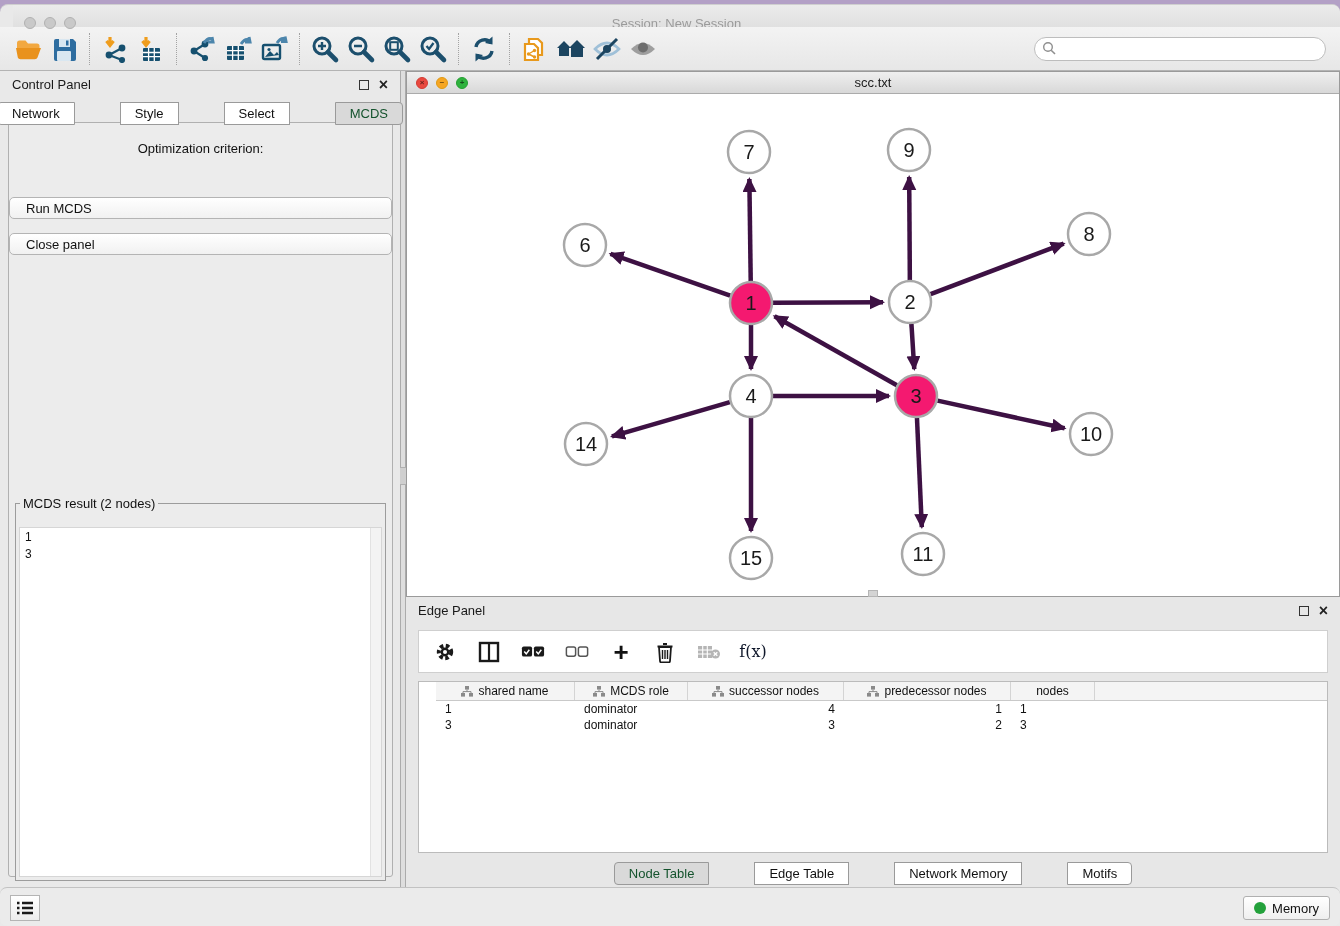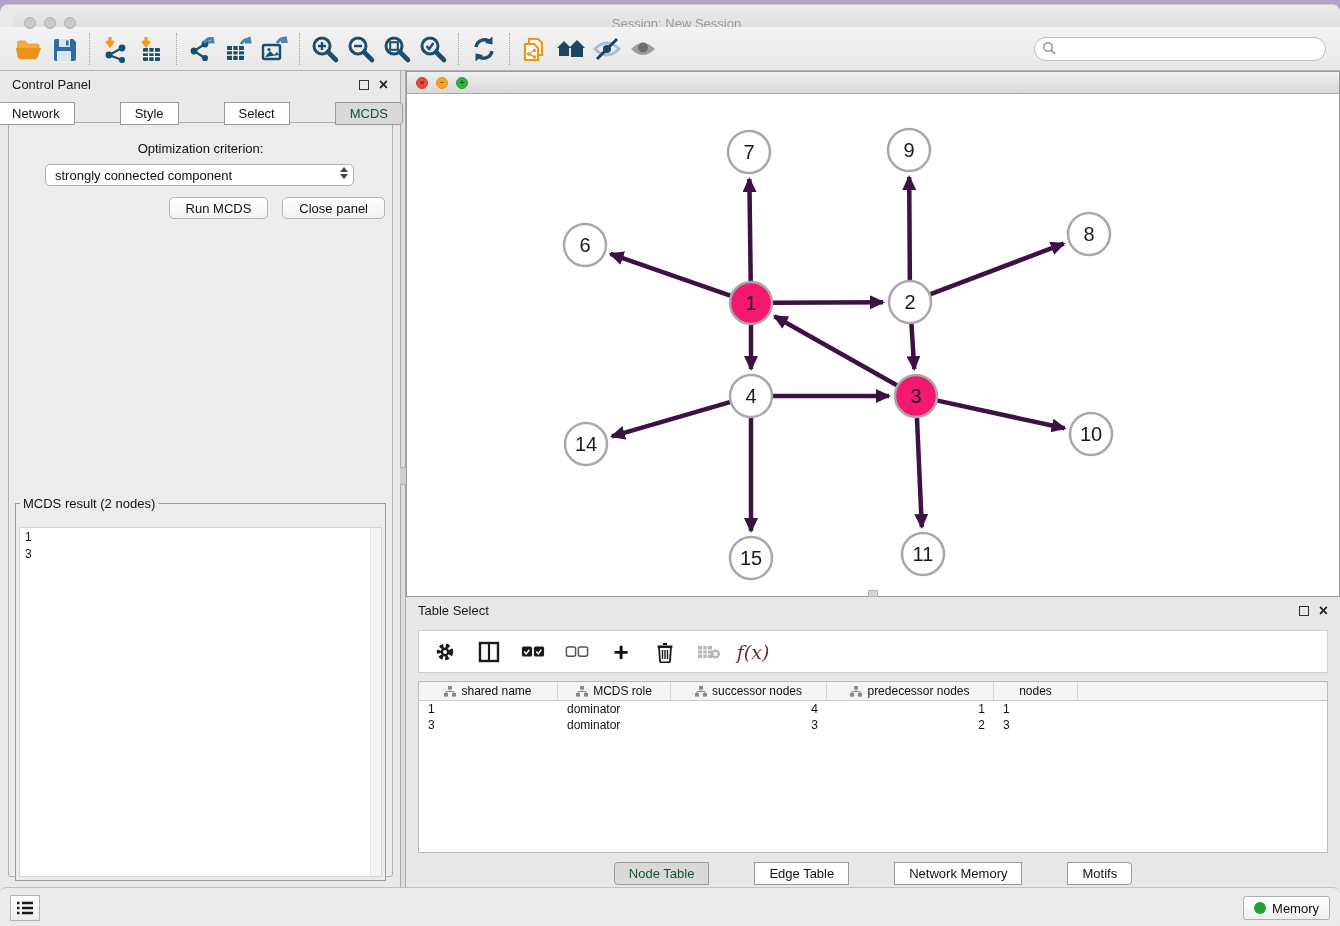--- a/index.html
+++ b/index.html
@@ -56,21 +56,21 @@
   .cp-content { position:absolute; left:8px; right:7px; top:51px; bottom:10px;
     border:1px solid #b0b0b0; border-radius:3px; background:#ececec; }
   .opt-label { text-align:center; margin-top:18px; font-size:13px; color:#111; }
   .dropdown { position:absolute; left:36px; right:38px; top:41px; height:22px; background:#fff;
     border:1px solid #b0b0b0; border-radius:5px; display:flex; align-items:center;
     font-size:13px; padding-left:9px; color:#111; }
   .dd-stepper { position:absolute; right:5px; top:2px; display:flex; flex-direction:column; gap:2px; }
   .dd-stepper span { width:0; height:0; border-left:4px solid transparent; border-right:4px solid transparent; }
   .dd-up { border-bottom:5px solid #444; }
   .dd-down { border-top:5px solid #444; }
-  .btn-row { position:absolute; top:74px; left:0; right:7px; display:flex; justify-content:flex-end; gap:14px; }
+  .btn-row { position:absolute; top:74px; left:0; right:0; display:flex; justify-content:space-between; gap:14px;flex-direction:column; }
   .btn { height:22px; background:linear-gradient(#fff,#f1f1f1); border:1px solid #b4b4b4; border-radius:5px;
     font-size:13px; padding:0 16px; color:#111; display:flex; align-items:center; }
 
   fieldset.result { position:absolute; left:6px; width:371px; top:373px; height:385px;
     border:1px solid #9c9c9c; padding:2px; background:#ececec; }
   fieldset.result legend { font-size:13px; padding:0 3px; margin-left:2px; color:#111; }
   .result-box { position:absolute; left:3px; right:3px; top:16px; bottom:3px; background:#fff;
     border:1px solid #d6d6d6; font-size:12px; line-height:17px; padding:1px 5px; white-space:pre; color:#111; }
   .result-scroll { position:absolute; right:1px; top:1px; bottom:1px; width:11px; background:#f3f3f3; border-left:1px solid #e2e2e2; }
 
@@ -83,24 +83,24 @@
   .net-canvas { position:absolute; top:22px; left:0; right:0; bottom:0; background:#fff; }
   .net-canvas svg { display:block; }
   .hgrip { position:absolute; bottom:-1px; left:50%; margin-left:-5px; width:10px; height:7px;
     background:#d4d4d4; border:1px solid #b5b5b5; }
 
   
   .tpanel { position:absolute; left:406px; top:592px; width:934px; bottom:39px; background:#e7e7e7; }
   .t-toolbar { position:absolute; left:12px; right:12px; top:33px; height:43px; background:#fff;
     border:1px solid #cfcfcf; display:flex; align-items:center; padding-left:14px; gap:20px; }
   .t-ic { display:flex; align-items:center; justify-content:center; width:24px; height:24px; }
-  .fx { font-family:"DejaVu Serif", serif; font-style:italic; font-size:19px; color:#7f1d1d; }
+  .fx { font-family:"DejaVu Serif", serif; font-size:16px; color:#0f172a; }
   .plus { font-size:26px; font-weight:bold; color:#111; line-height:20px; }
 
-  .tbl { position:absolute; left:12px; right:12px; top:84px; height:172px; background:#fff; border:1px solid #bbb; overflow:hidden; }
+  .tbl { position:absolute; left:12px; right:12px; top:84px; height:172px; background:#fff; border:1px solid #bbb; overflow:hidden;padding-left:17px; }
   .tbl-head { display:flex; height:19px; background:#f4f4f4; border-bottom:1px solid #c9c9c9; }
   .th { display:flex; align-items:center; justify-content:center; gap:5px; font-size:12px; color:#111;
     border-right:1px solid #d4d4d4; }
   .tr { display:flex; height:16px; font-size:12px; color:#111; }
   .td { padding:0 9px; display:flex; align-items:center; }
   .td.right { justify-content:flex-end; }
 
   .bottom-tabs { position:absolute; left:0; right:0; bottom:2px; display:flex; justify-content:center; }
 
   
@@ -281,42 +281,36 @@
       <div class="close-ic">×</div>
     </div>
     <div class="tabs">
       <div class="tab">Network</div>
       <div class="tab">Style</div>
       <div class="tab">Select</div>
       <div class="tab sel">MCDS</div>
     </div>
     <div class="cp-content">
       <div class="opt-label">Optimization criterion:</div>
-      <div class="dropdown">
-        <span>strongly connected component</span>
-        <div class="dd-stepper">
-            <span class="dd-up"></span>
-            <span class="dd-down"></span>
-          </div>
-      </div>
       <div class="btn-row">
         <div class="btn">Run MCDS</div>
         <div class="btn">Close panel</div>
       </div>
       <fieldset class="result">
         <legend>MCDS result (2 nodes)</legend>
         <div class="result-box" id="mcds-result-text">1
 3</div>
         <div class="result-scroll" style="top:17px; bottom:4px; right:4px;"></div>
       </fieldset>
     </div>
   </div>
 
   <div class="net-window">
     <div class="net-titlebar">
+      <div class="title">scc.txt</div>
       <div class="lights" style="margin-left:9px;">
         <div class="light red">×</div>
         <div class="light yellow">−</div>
         <div class="light green">+</div>
       </div>
     </div>
     <div class="net-canvas">
       <svg id="graph-svg" width="932" height="503" viewBox="0 0 932 503">
         <defs>
           <marker id="ah" markerUnits="userSpaceOnUse" markerWidth="20" markerHeight="16" refX="13" refY="7" orient="auto">
@@ -360,21 +354,21 @@
           <text x="344" y="471" text-anchor="middle" font-size="20" fill="#1a1a1a">15</text>
           <circle cx="516" cy="460" r="21" fill="#ffffff" stroke="#a8a8a8" stroke-width="2.5"></circle>
           <text x="516" y="467" text-anchor="middle" font-size="20" fill="#1a1a1a">11</text>
         </svg>
     </div>
     <div class="hgrip"></div>
   </div>
 
   <div class="tpanel">
     <div class="panel-head">
-      <div class="ptitle">Table Select</div>
+      <div class="ptitle">Edge Panel</div>
       <div class="float-ic"></div>
       <div class="close-ic">×</div>
     </div>
     <div class="t-toolbar">
       <div class="t-ic">
         <svg width="20" height="20" viewBox="0 0 20 20">
             <circle cx="10" cy="10" r="6.2" fill="none" stroke="#1a1a1a" stroke-width="4" stroke-dasharray="3.4 2.45"></circle>
             <circle cx="10" cy="10" r="4.4" fill="#1a1a1a"></circle>
             <circle cx="10" cy="10" r="2" fill="#fff"></circle>
           </svg>

